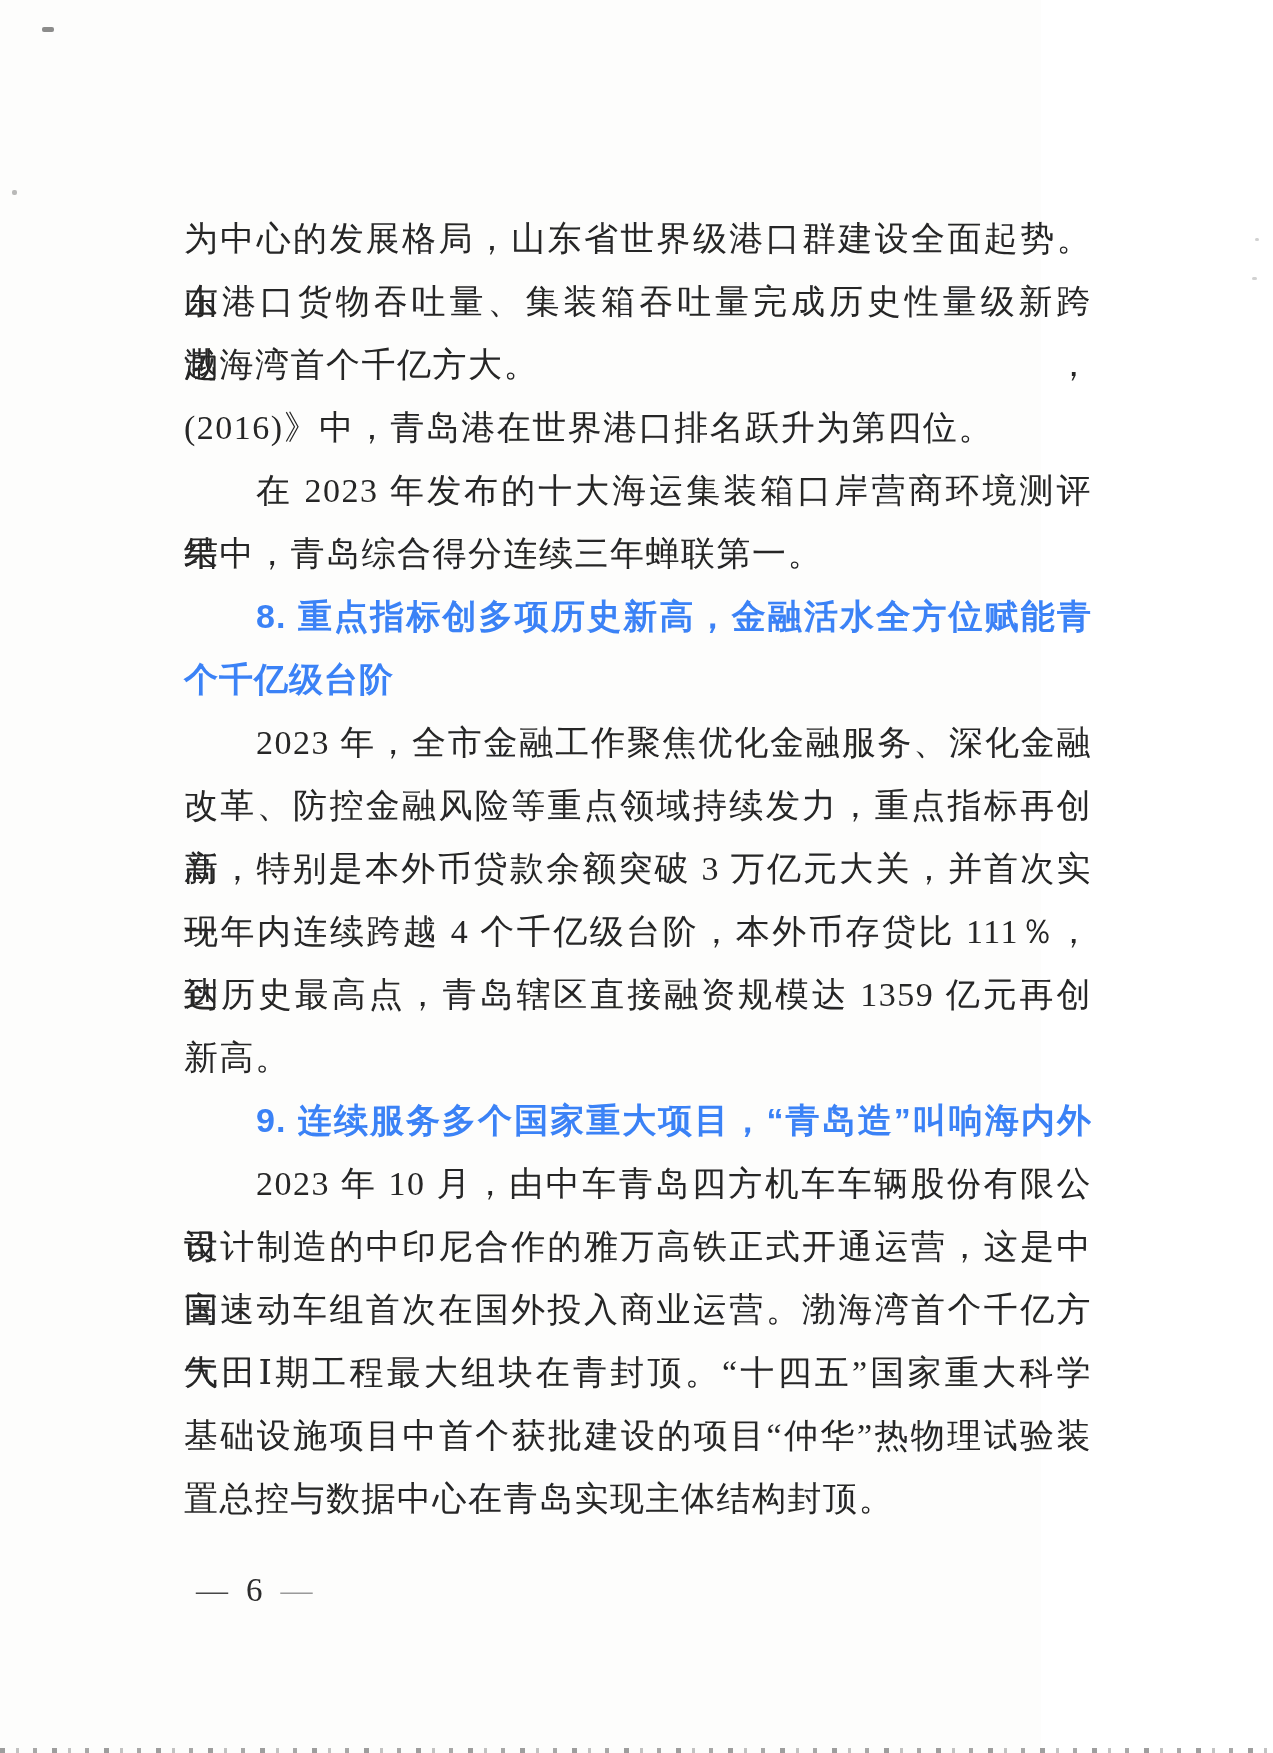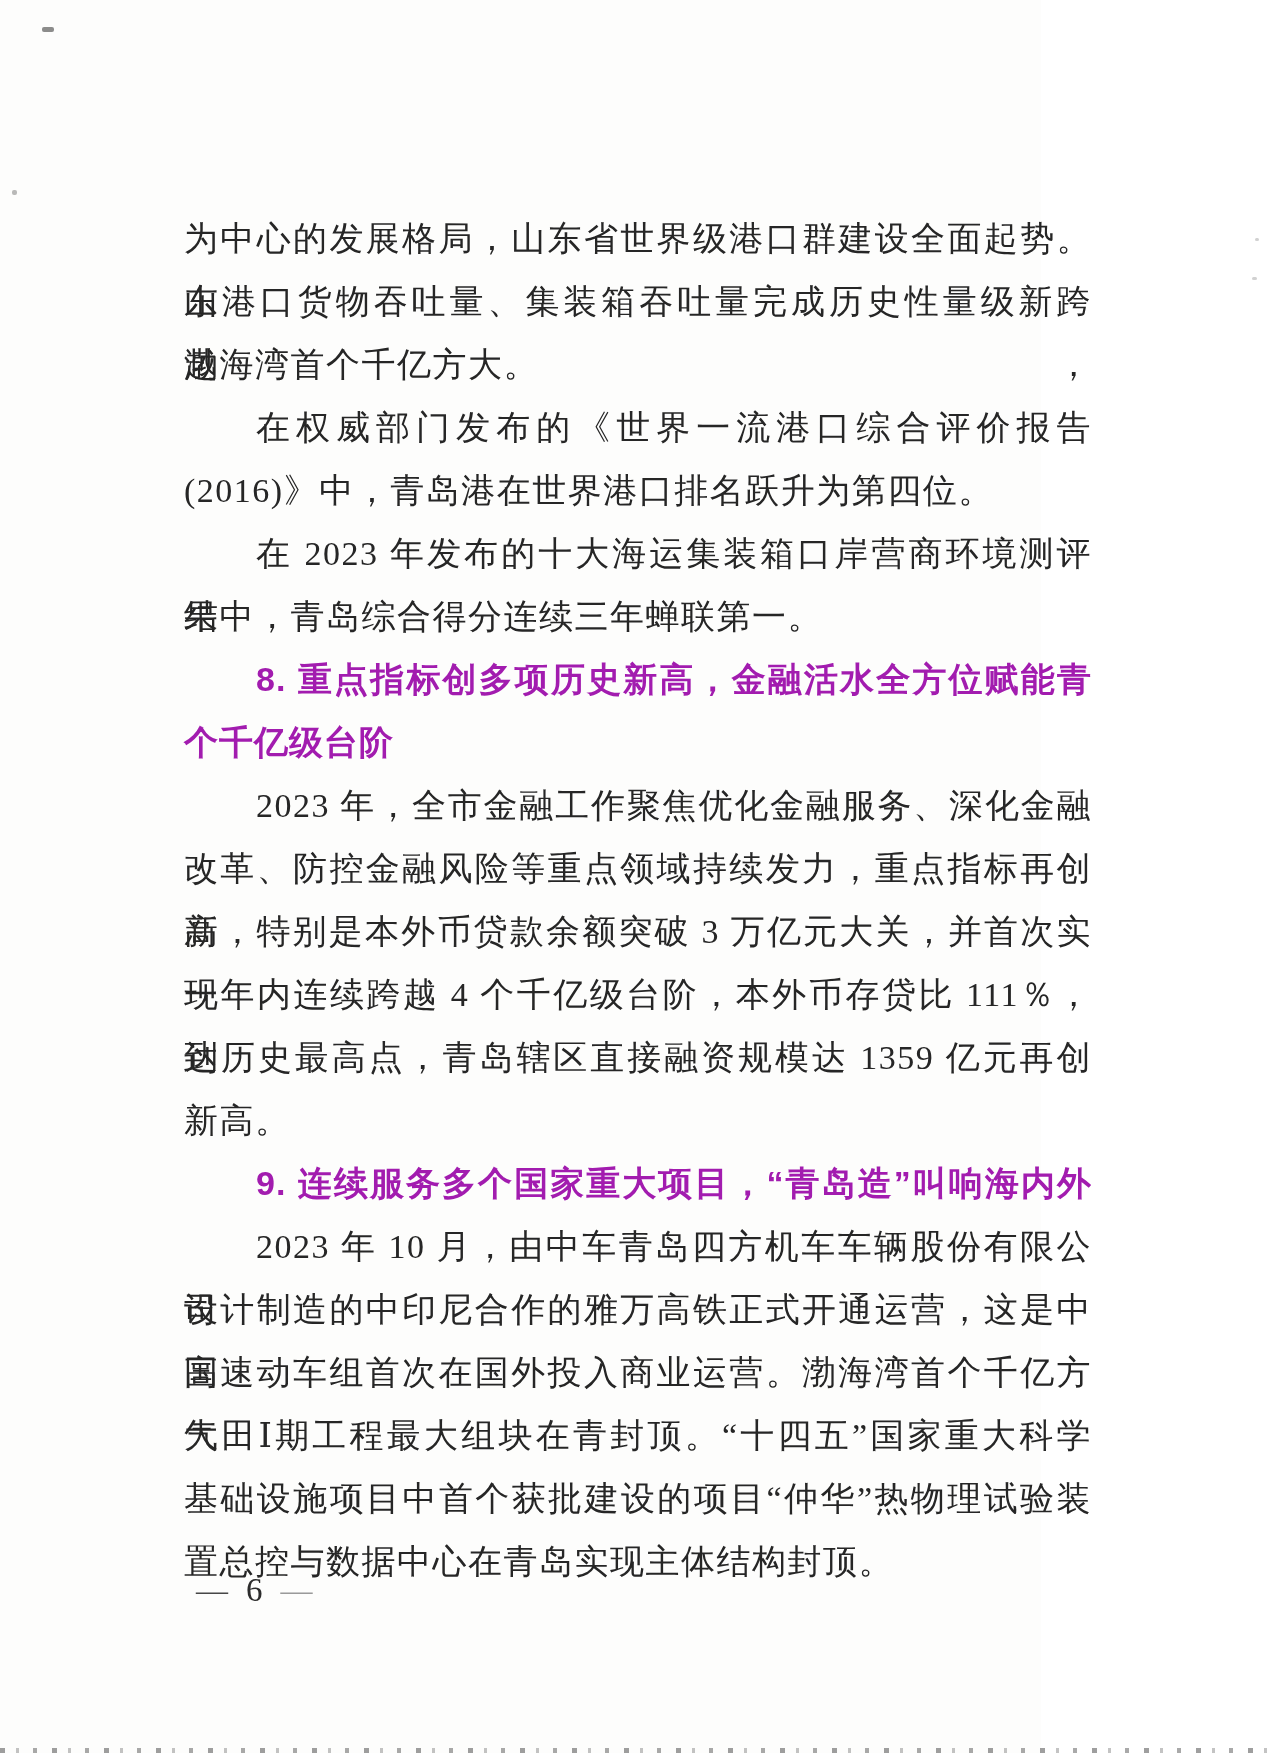--- a/index.html
+++ b/index.html
@@ -30,21 +30,21 @@
   }
   .line.fill{
     white-space:normal;
     text-align:justify;
     text-align-last:justify;
   }
   .line.indent{ text-indent:72px; }
   .line.h{
     font-family:"Liberation Sans","DejaVu Sans",sans-serif;
     font-weight:700;
-    color:#a21caf;
+    color:#3b82f6;
     letter-spacing:1px;
   }
   .footer{
     position:absolute;left:196px;top:1572px;
     font-size:32px;color:#3a3a3a;
     display:flex;align-items:center;gap:18px;
     font-family:"Liberation Serif","DejaVu Serif",serif;
   }
   .footer .dash-l{color:#474747;letter-spacing:0;}
   .footer .num{color:#2c2c2c;font-size:33px;}
@@ -69,21 +69,20 @@
 </style>
 </head>
 <body>
 
 <div class="page">
 
   <div class="page-text">
     <div class="line fill">为中心的发展格局，山东省世界级港口群建设全面起势。山</div>
     <div class="line fill">东港口货物吞吐量、集装箱吞吐量完成历史性量级新跨越，</div>
     <div class="line">渤海湾首个千亿方大。</div>
-    <div class="line fill indent">在权威部门发布的《世界一流港口综合评价报告</div>
     <div class="line">(2016)》中，青岛港在世界港口排名跃升为第四位。</div>
     <div class="line fill indent">在 2023 年发布的十大海运集装箱口岸营商环境测评结</div>
     <div class="line">果中，青岛综合得分连续三年蝉联第一。</div>
     <div class="line fill indent h">8. 重点指标创多项历史新高，金融活水全方位赋能青</div>
     <div class="line h">个千亿级台阶</div>
     <div class="line fill indent">2023 年，全市金融工作聚焦优化金融服务、深化金融</div>
     <div class="line fill">改革、防控金融风险等重点领域持续发力，重点指标再创新</div>
     <div class="line fill">高，特别是本外币贷款余额突破 3 万亿元大关，并首次实现</div>
     <div class="line fill">一年内连续跨越 4 个千亿级台阶，本外币存贷比 111％，达</div>
     <div class="line fill">到历史最高点，青岛辖区直接融资规模达 1359 亿元再创</div>

